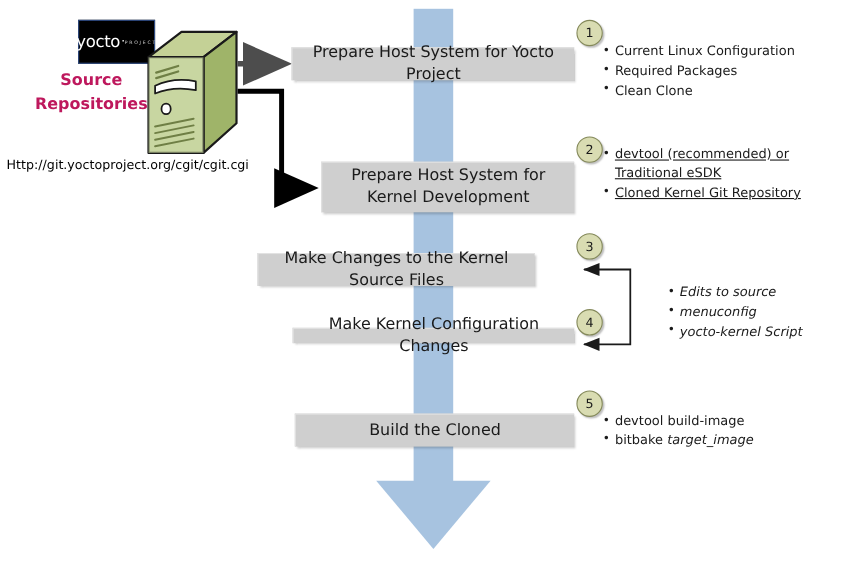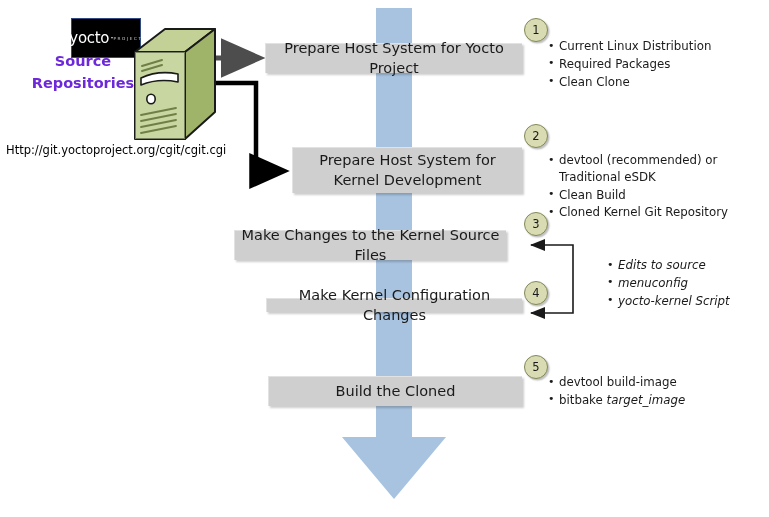--- a/index.html
+++ b/index.html
@@ -47,26 +47,26 @@
     color: #cfcfcf;
     font-size: 4.2px;
     letter-spacing: 1.6px;
     margin-top: 2px;
     line-height: 1;
   }
 
   #source-label {
     position: absolute;
     left: 18px;
-    top: 50px;
+    top: 62px;
     width: 130px;
     text-align: center;
     font-size: 14.5px;
     font-weight: bold;
-    color: #6d28d9;
+    color: #be185d;
     line-height: 1.55;
   }
   #source-url {
     position: absolute;
     left: 6px;
     top: 143px;
     font-size: 11.5px;
     color: #000000;
     white-space: nowrap;
   }
@@ -113,21 +113,21 @@
     text-align: center;
     color: #1a1a1a;
     font-size: 14.5px;
     line-height: 1.35;
     box-sizing: border-box;
     padding: 2px 6px;
   }
 
   #box1 { left: 265px; top: 43px;  width: 257px; height: 30px; }
   #box2 { left: 292px; top: 147px; width: 230px; height: 46px; }
-  #box3 { left: 234px; top: 230px; width: 272px; height: 30px; }
+  #box3 { left: 234px; top: 230px; width: 252px; height: 30px; }
   #box4 { left: 266px; top: 298px; width: 256px; height: 14px; }
   #box5 { left: 268px; top: 376px; width: 254px; height: 30px; }
 
   
   .step-circle {
     position: absolute;
     width: 24px;
     height: 24px;
     border-radius: 50%;
     background: #d9dcb2;
@@ -166,21 +166,21 @@
     position: absolute;
     left: 0;
     top: -0.5px;
     font-size: 11px;
   }
   .bullets li .cont {
     display: block;
     padding-left: 0;
   }
   #bullets1 { left: 548px; top: 38px;  width: 210px; }
-  #bullets2 { left: 548px; top: 152px; width: 212px; }
+  #bullets2 { left: 548px; top: 132px; width: 212px; text-decoration: underline; }
   #bullets34 { left: 607px; top: 257px; width: 180px; font-style: italic; }
   #bullets5 { left: 548px; top: 374px; width: 200px; }
   .italic { font-style: italic; }
 
   
   #connectors {
     position: absolute;
     left: 0;
     top: 0;
     width: 769px;
@@ -258,28 +258,27 @@
   <div class="pbox" id="box4">Make Kernel Configuration Changes</div>
   <div class="pbox" id="box5">Build the Cloned</div>
 
   <div class="step-circle" id="circle1">1</div>
   <div class="step-circle" id="circle2">2</div>
   <div class="step-circle" id="circle3">3</div>
   <div class="step-circle" id="circle4">4</div>
   <div class="step-circle" id="circle5">5</div>
 
   <ul class="bullets" id="bullets1">
-    <li><span>Current Linux Distribution</span></li>
+    <li><span>Current Linux Configuration</span></li>
     <li><span>Required Packages</span></li>
     <li><span>Clean Clone</span></li>
   </ul>
 
   <ul class="bullets" id="bullets2">
     <li><span>devtool (recommended) or</span><span class="cont">Traditional eSDK</span></li>
-    <li><span>Clean Build</span></li>
     <li><span>Cloned Kernel Git Repository</span></li>
   </ul>
 
   <ul class="bullets" id="bullets34">
     <li><span>Edits to source</span></li>
     <li><span>menuconfig</span></li>
     <li><span>yocto-kernel Script</span></li>
   </ul>
 
   <ul class="bullets" id="bullets5">

